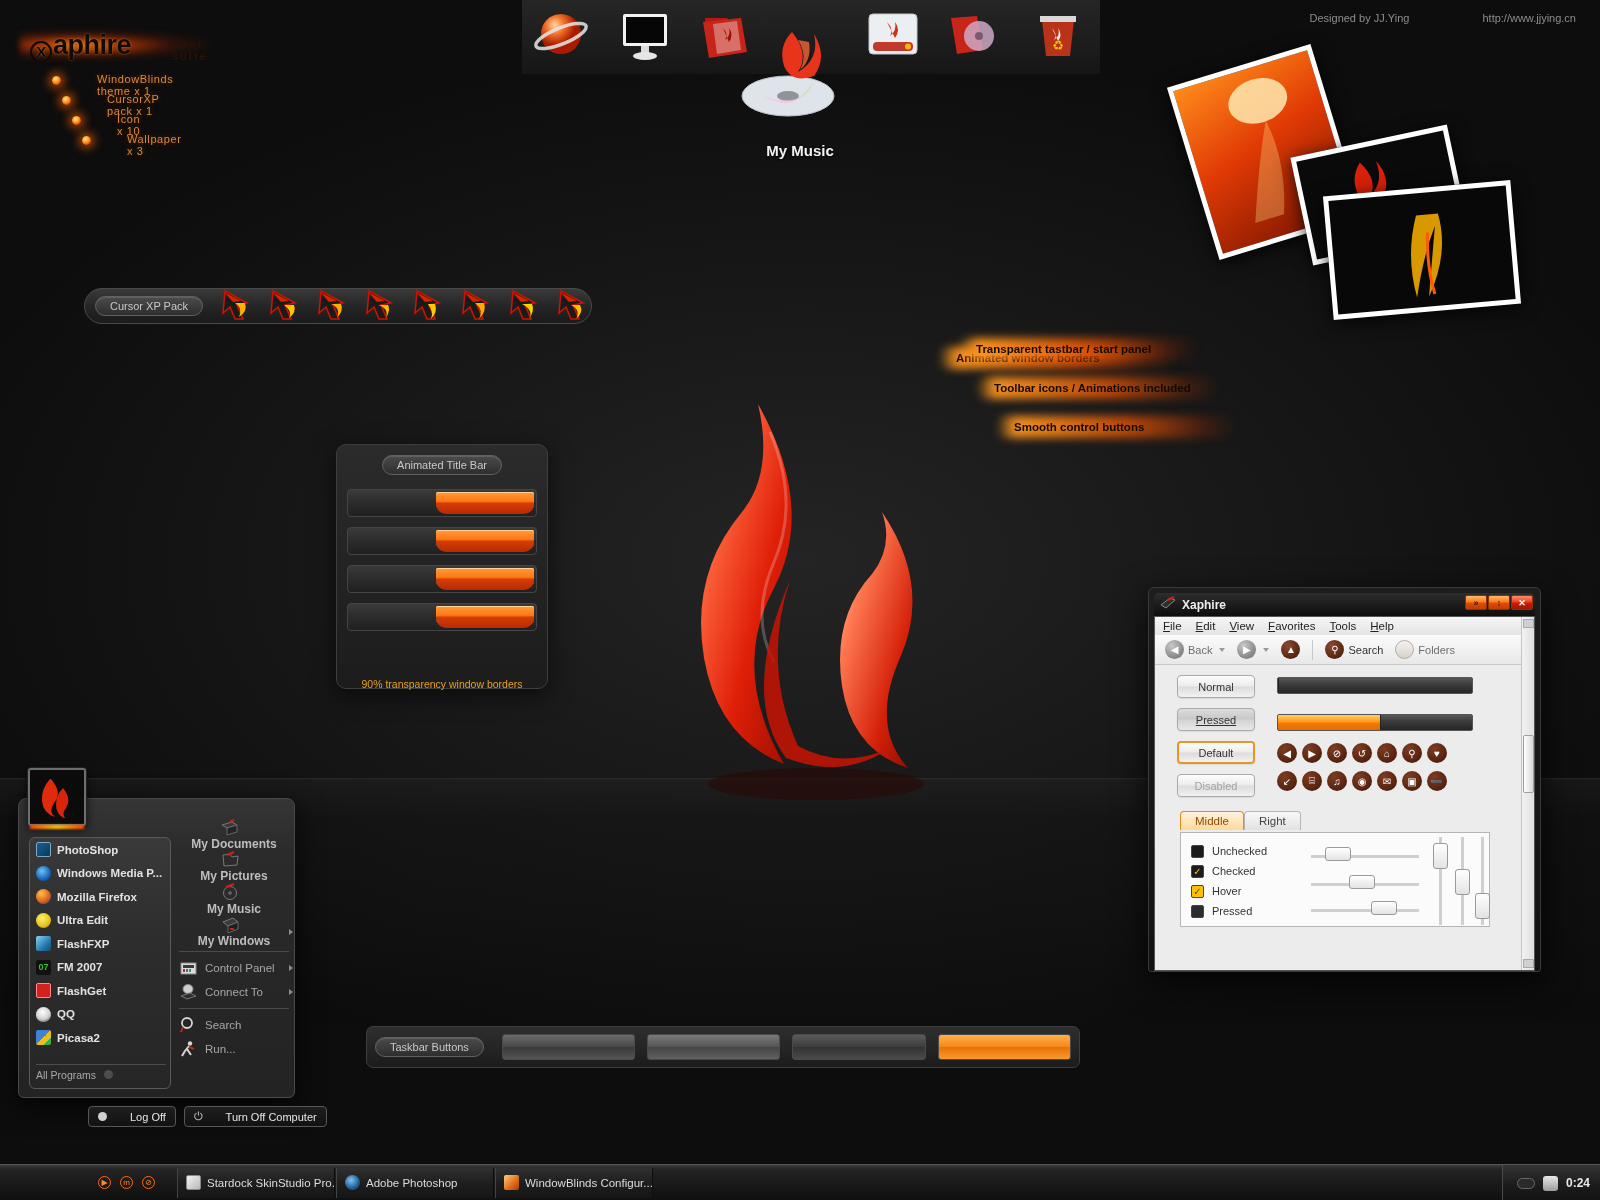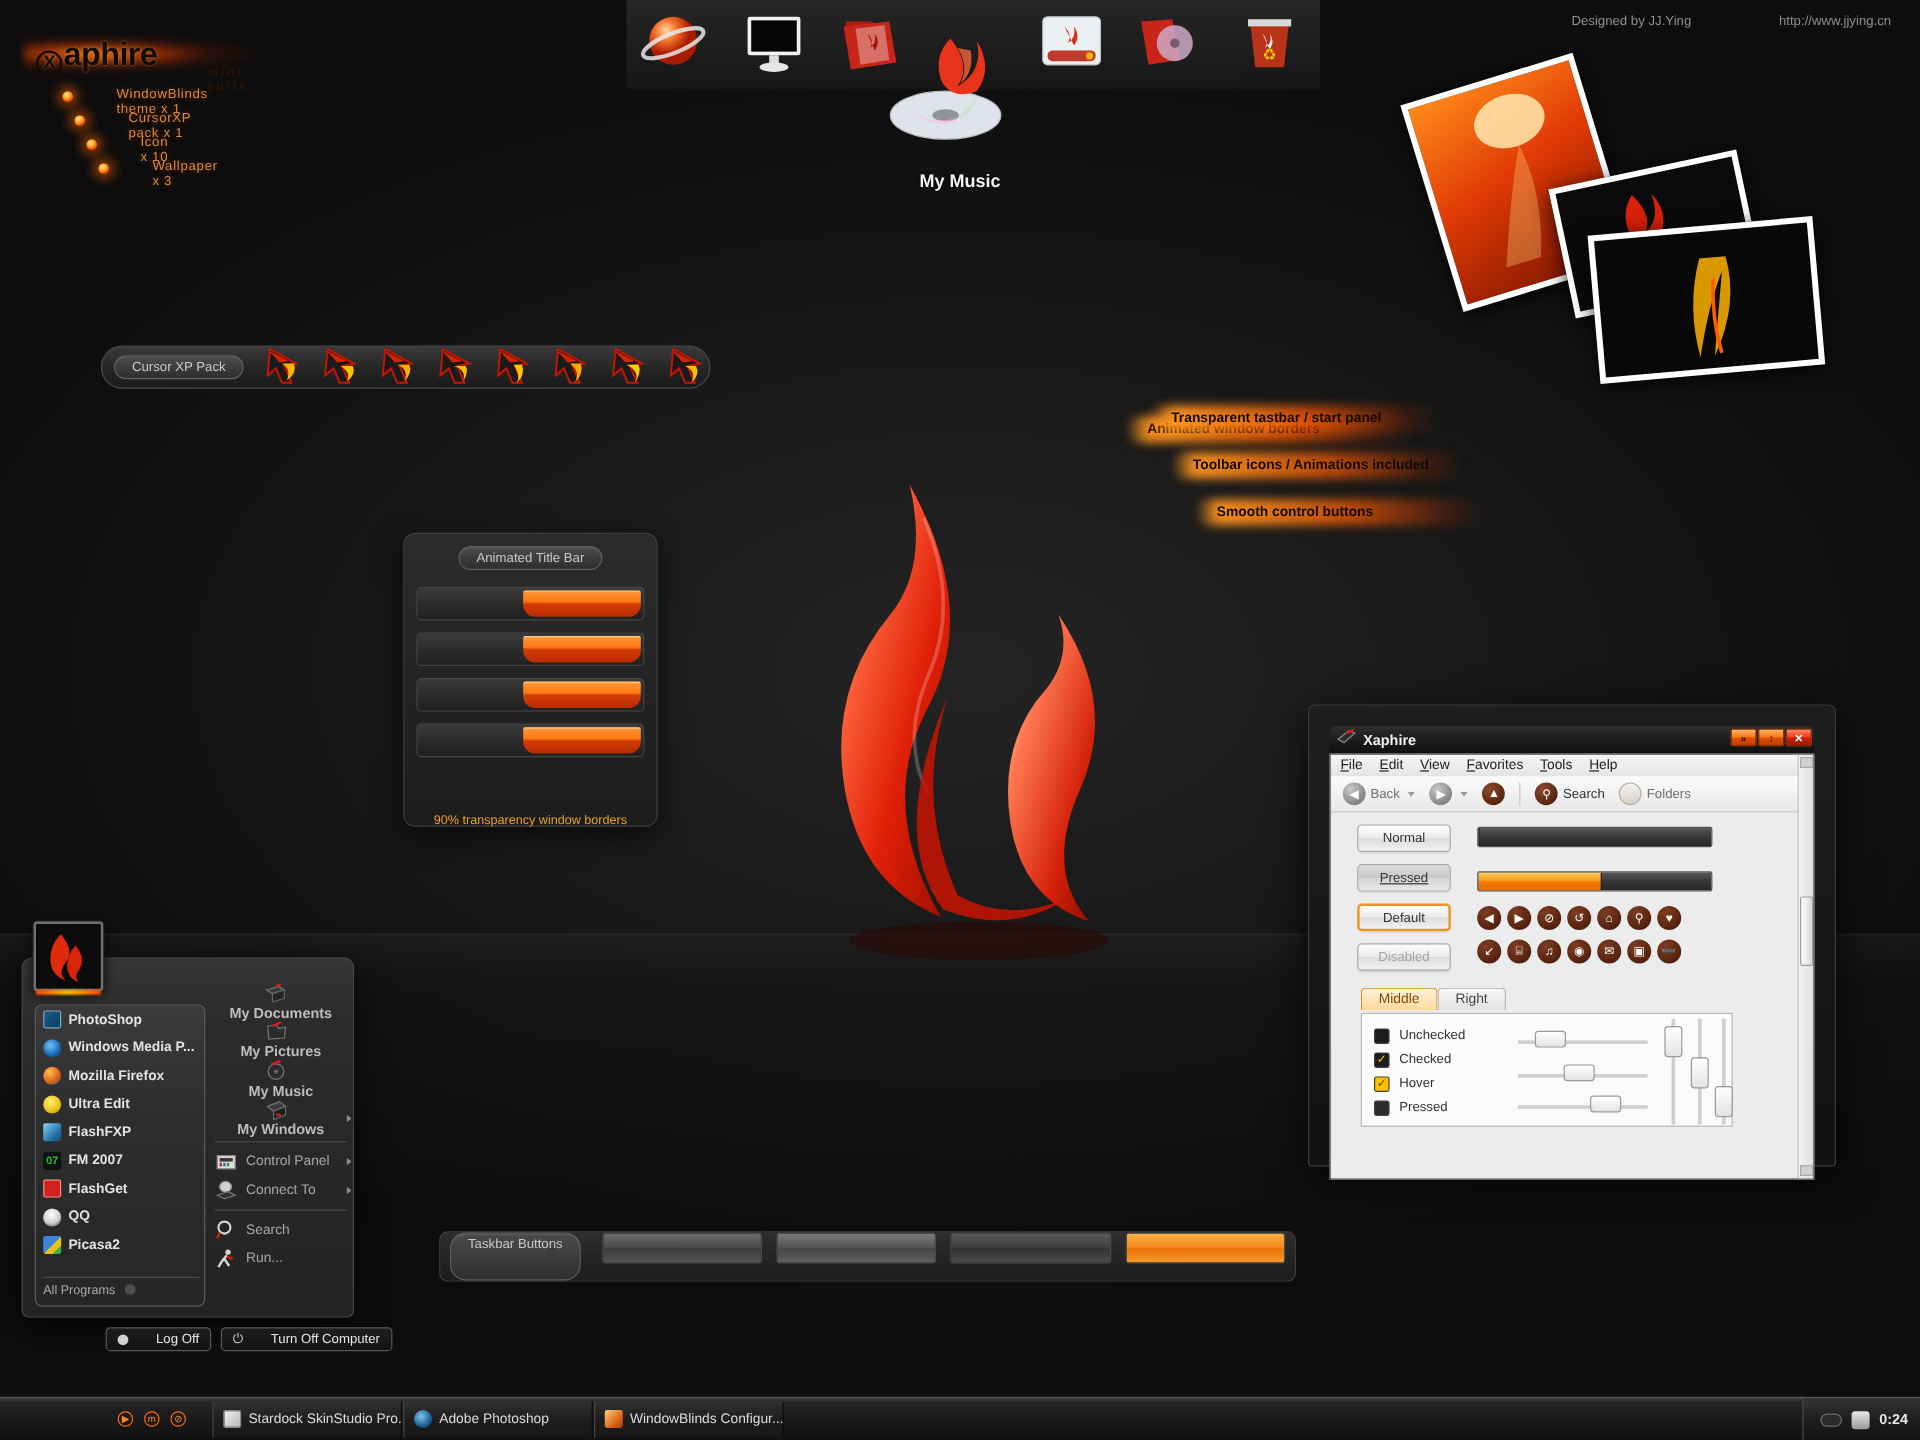--- a/index.html
+++ b/index.html
@@ -34,21 +34,21 @@
     position: relative; font-size: 27px; font-weight: bold; color: #120a06;
     letter-spacing: -.5px; line-height: 34px; text-shadow: 0 0 2px rgba(255,190,90,.5);
   }
   .logo-x {
     display: inline-block; width: 22px; height: 22px; border: 2.5px solid #140a05;
     border-radius: 50%; text-align: center; line-height: 18px; font-size: 15px;
     vertical-align: -3px; margin-right: 1px;
   }
   .logo-sub {
     position: absolute; left: 142px; top: 10px; font-size: 11px; color: #2a1208;
-    letter-spacing: 2px; font-weight: bold; margin-top: 16px;
+    letter-spacing: 2px; font-weight: bold;
   }
   .bullet-list { margin-top: 10px; }
   .bullet-item { position: relative; height: 20px; font-size: 11px; color: #d98a3c; letter-spacing: .6px; }
   .bullet-dot {
     position: absolute; width: 9px; height: 9px; border-radius: 50%;
     background: radial-gradient(circle at 40% 35%, #ffe9a8 0%, #ffae30 32%, #ff5a00 62%, rgba(180,40,0,.25) 100%);
     box-shadow: 0 0 9px 4px rgba(255,100,0,.55); top: 4px;
   }
   .bullet-label { position: absolute; top: 1px; text-shadow: 0 0 6px rgba(255,90,0,.4); margin-left: 25px; }
 
@@ -164,25 +164,25 @@
   .sm-sep { height: 1px; background: #4a4a4a; margin: 4px 0 4px 0; }
   #powerrow { position: absolute; left: 88px; top: 1106px; display: flex; gap: 8px; }
   .powerbtn {
     display: flex; align-items: center; gap: 23px; padding: 3px 9px; border-radius: 4px;
     border: 1px solid #585858; background: linear-gradient(180deg, #1e1e1e, #121212);
     font-size: 11px; color: #e6e6e6;
   }
 
   
   #explorer {
-    position: absolute; left: 1090px; top: 587px; width: 440px; height: 385px;
+    position: absolute; left: 1148px; top: 587px; width: 393px; height: 385px;
     border-radius: 6px 6px 3px 3px;
     background: linear-gradient(180deg, #1d1d1d, #121212);
     border: 1px solid #3a3a3a; box-shadow: 0 10px 34px rgba(0,0,0,.8);
-    padding: 17px;
+    padding: 5px;
   }
   #ex-title {
     height: 23px; position: relative; display: flex; align-items: center;
     background: linear-gradient(180deg, #2e2e2e 0%, #1b1b1b 55%, #0e0e0e 100%);
     border-radius: 5px 5px 0 0; padding-left: 6px; overflow: hidden;
   }
   #ex-title-text { font-size: 12px; font-weight: bold; color: #efefef; margin-left: 6px; }
   .winbtns { position: absolute; right: 2px; top: 2px; display: flex; gap: 1px; }
   .winbtn {
     width: 22px; height: 15px; border-radius: 2px; font-size: 9px; color: #3a1400;
@@ -254,21 +254,21 @@
   .scrollbar {
     position: absolute; width: 13px; background: linear-gradient(90deg, #f2f2f2, #e0e0e0);
     border-left: 1px solid #c4c4c4;
   }
 
   
   #tbDemo {
     position: absolute; left: 366px; top: 1026px; width: 714px; height: 42px;
     border-radius: 7px; border: 1px solid #3e3e3e;
     background: linear-gradient(180deg, #2e2e2e, #242424 55%, #1c1c1c);
-    display: flex; padding: 0 8px; gap: 12px;
+    display: flex; align-items: center; padding: 0 8px; gap: 12px;
   }
   .tbbtn { width: 138px; height: 26px; border-radius: 3px; border: 1px solid #4a4a4a; }
   .tbbtn.n { background: linear-gradient(180deg, #6a6a6a, #4a4a4a 48%, #3a3a3a 52%, #545454); }
   .tbbtn.h { background: linear-gradient(180deg, #7a7a7a, #555 48%, #454545 52%, #606060); }
   .tbbtn.f { background: linear-gradient(180deg, #5a5a5a, #3e3e3e 48%, #333 52%, #4a4a4a); }
   .tbbtn.a { background: linear-gradient(180deg, #ffb049, #f4891a 48%, #e87206 52%, #f99a2a); }
 
   
   #taskbar {
     position: absolute; left: 0; bottom: 0; width: 1600px; height: 36px;

